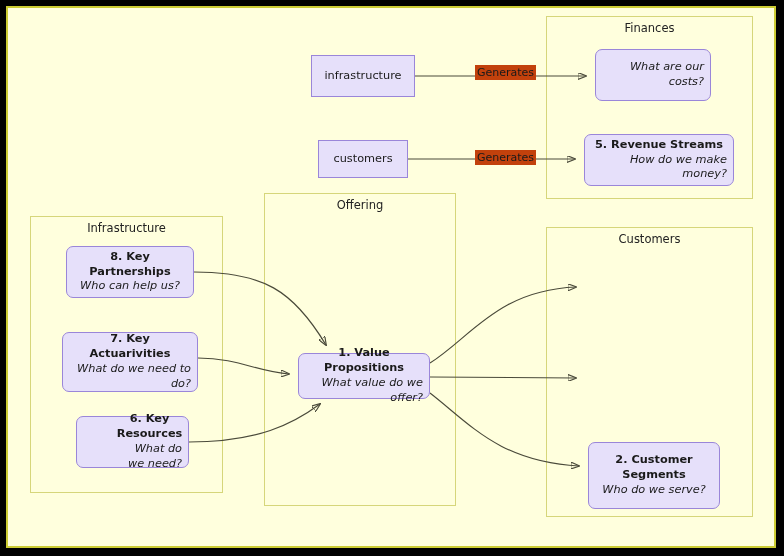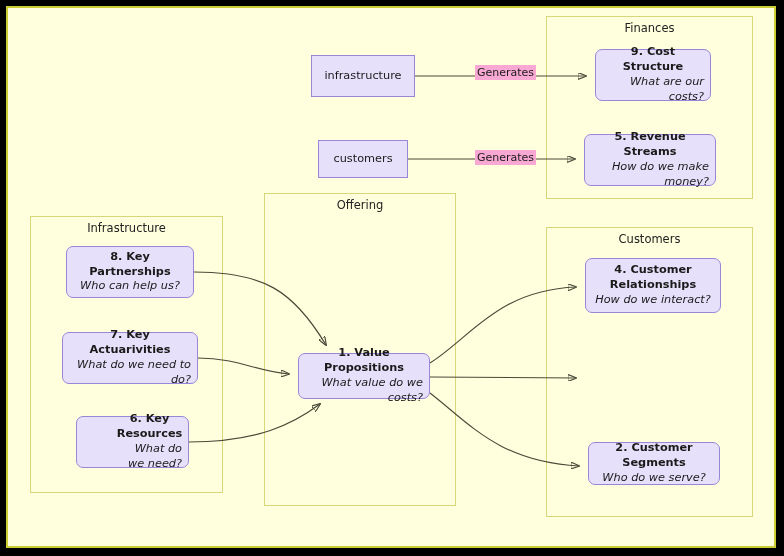--- a/index.html
+++ b/index.html
@@ -90,48 +90,48 @@
     border-radius: 0;
   }
   .node.plain .node-title {
     font-weight: normal;
   }
 
   
   #node-infrastructure  { left: 303px; top: 47px;  width: 104px; height: 42px; }
   #node-customers       { left: 310px; top: 132px; width: 90px;  height: 38px; }
   #node-cost            { left: 587px; top: 41px;  width: 116px; height: 52px; }
-  #node-revenue         { left: 576px; top: 126px; width: 132px; height: 52px; }
+  #node-revenue         { left: 576px; top: 126px; width: 150px; height: 52px; }
   #node-partnerships    { left: 58px;  top: 238px; width: 128px; height: 52px; }
-  #node-activities      { left: 54px;  top: 324px; width: 136px; height: 52px; }
+  #node-activities      { left: 54px;  top: 324px; width: 136px; height: 60px; }
   #node-resources       { left: 68px;  top: 408px; width: 113px; height: 52px; padding-left: 40px; }
   #node-value           { left: 290px; top: 345px; width: 132px; height: 46px; }
   #node-relationships   { left: 577px; top: 250px; width: 136px; height: 55px; }
   #node-channels        { left: 577px; top: 336px; width: 140px; height: 70px; }
-  #node-segments        { left: 580px; top: 434px; width: 132px; height: 43px; }
+  #node-segments        { left: 580px; top: 434px; width: 132px; height: 67px; }
 
   
   #edges {
     position: absolute;
     left: 0; top: 0;
     width: 770px;
     height: 542px;
     z-index: 2;
     pointer-events: none;
   }
   #edges path {
     fill: none;
     stroke: #4a4a3a;
     stroke-width: 1.15px;
   }
 
   
   .edge-label {
     position: absolute;
-    background: #f9a8d4;
+    background: #c2410c;
     font-size: 11px;
     color: #1a1a1a;
     padding: 1px 2px;
     z-index: 4;
     white-space: nowrap;
   }
   #edgelabel-generates-1 { left: 467px; top: 57px; }
   #edgelabel-generates-2 { left: 467px; top: 142px; }
 </style>
 </head>
@@ -186,21 +186,20 @@
 
   <div class="node plain" id="node-infrastructure">
     <div class="node-title">infrastructure</div>
   </div>
 
   <div class="node plain" id="node-customers">
     <div class="node-title">customers</div>
   </div>
 
   <div class="node" id="node-cost">
-    <div class="node-title">9. Cost Structure</div>
     <div class="node-sub">What are our costs?</div>
   </div>
 
   <div class="node" id="node-revenue">
     <div class="node-title">5. Revenue Streams</div>
     <div class="node-sub">How do we make money?</div>
   </div>
 
   <div class="node" id="node-partnerships">
     <div class="node-title">8. Key Partnerships</div>
@@ -212,27 +211,23 @@
     <div class="node-sub">What do we need to do?</div>
   </div>
 
   <div class="node" id="node-resources">
     <div class="node-title">6. Key Resources</div>
     <div class="node-sub">What do we need?</div>
   </div>
 
   <div class="node" id="node-value">
     <div class="node-title">1. Value Propositions</div>
-    <div class="node-sub">What value do we costs?</div>
-  </div>
-
-  <div class="node" id="node-relationships">
-    <div class="node-title">4. Customer Relationships</div>
-    <div class="node-sub">How do we interact?</div>
-  </div>
+    <div class="node-sub">What value do we offer?</div>
+  </div>
+
 
 
   <div class="node" id="node-segments">
     <div class="node-title">2. Customer Segments</div>
     <div class="node-sub">Who do we serve?</div>
   </div>
 
 </div>
 
 </body></html>

